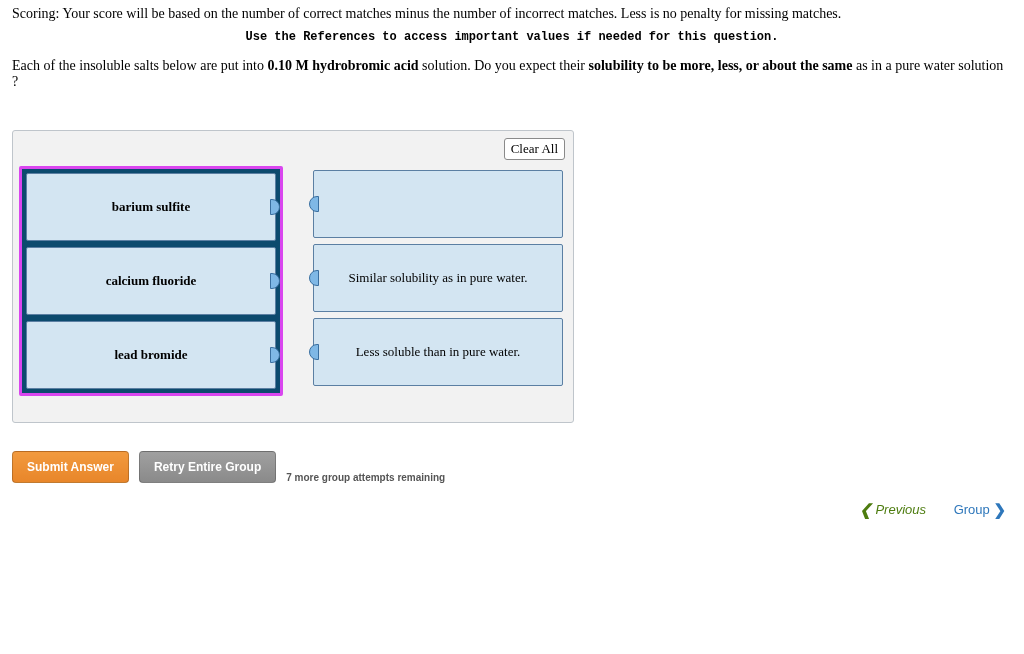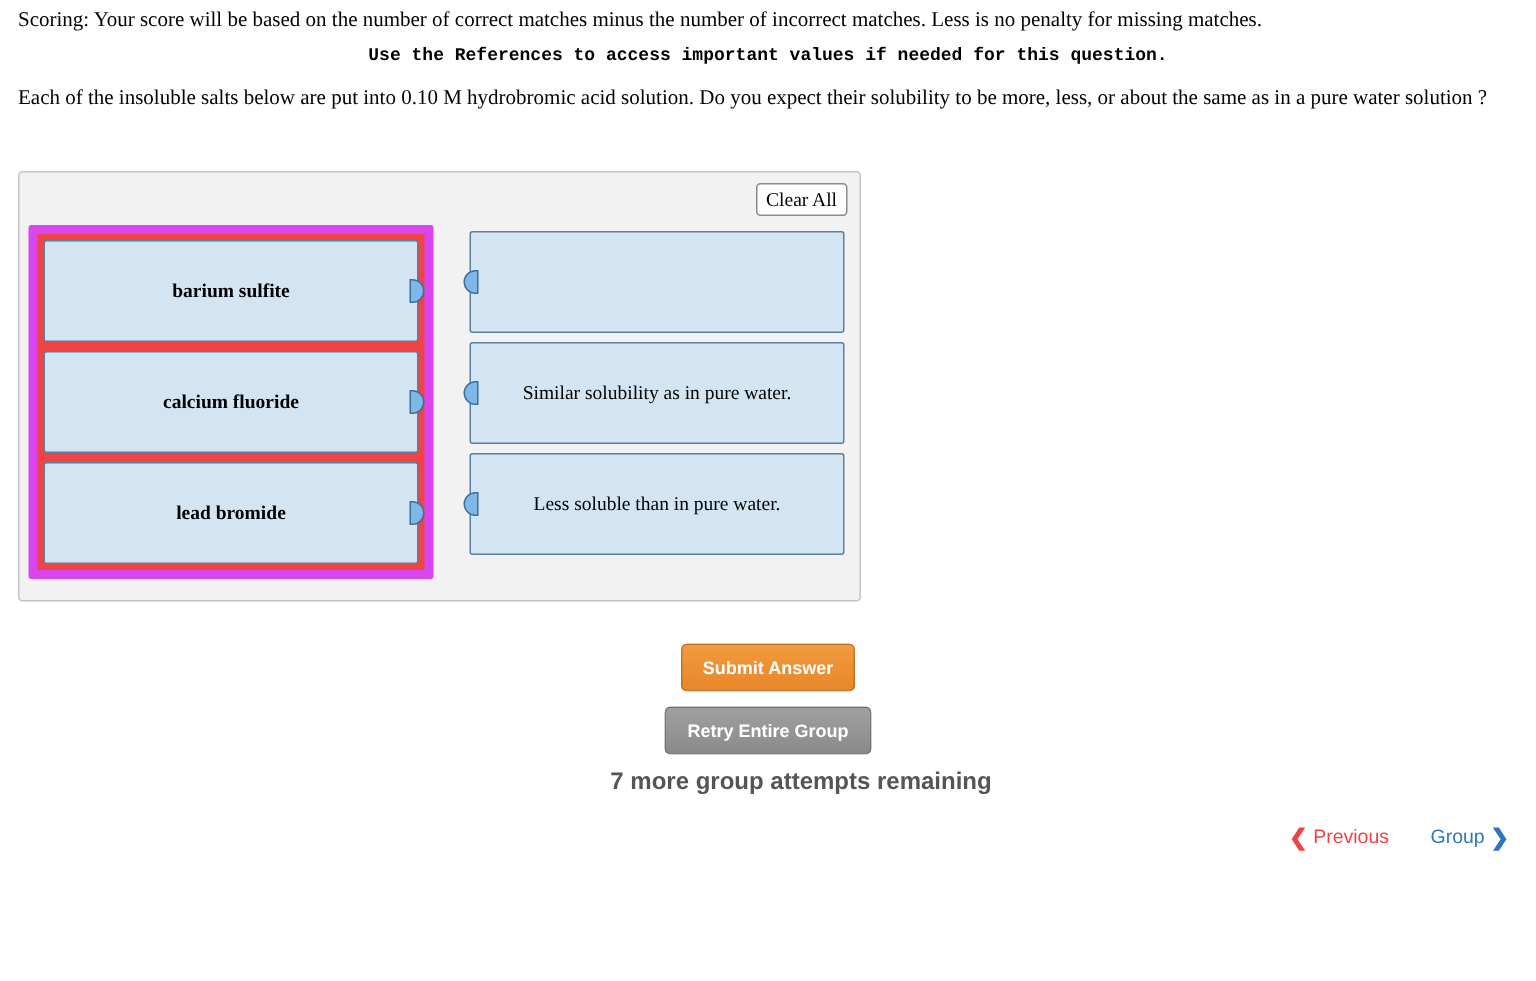--- a/index.html
+++ b/index.html
@@ -18,47 +18,47 @@
     text-align: center;
     font-weight: bold;
     font-size: 12px;
     margin: 6px 0 14px 0;
     font-family: Liberation Mono, monospace;
   }
   .question {
     font-size: 14px;
     margin-bottom: 40px;
   }
-  .question b { font-weight: normal; }
+  .question b { font-weight: bold; }
   .match-panel {
     border: 1px solid #bfc5cb;
     border-radius: 3px;
     width: 560px;
     background: #f2f2f2;
-    padding-bottom: 14px;
+    padding-bottom: 26px;
   }
   .clear-row {
     text-align: right;
     padding: 7px 8px 0 0;
   }
   .clear-btn {
     font-family: Georgia, serif;
     font-size: 13px;
     background: #fff;
     border: 1px solid #8a8a8a;
     border-radius: 3px;
     padding: 2px 6px;
     cursor: pointer;
   }
   .columns {
     display: flex;
     gap: 0;
     padding: 6px 6px 0 6px;
   }
-  .left-col { width: 250px; background:#ef4444; border:6px solid #d946ef; border-radius:2px; padding:4px; }
+  .left-col { width: 250px; background:#0c4a6e; border:3px solid #d946ef; border-radius:2px; padding:4px; }
   .right-col { width: 250px; margin-left:auto; padding:4px; }
   .card {
     background: #d3e5f2;
     border: 1px solid #5b7fa3;
     border-radius: 2px;
     height: 66px;
     margin-bottom: 6px;
     display: flex;
     align-items: center;
     position: relative;
@@ -73,45 +73,44 @@
     height: 14px;
     background: #7fb8e6;
     border: 1px solid #3a6fa0;
     position: absolute;
   }
   .peg.right { border-radius: 0 8px 8px 0; right: -5px; }
   .peg.left  { border-radius: 8px 0 0 8px; left: -5px; }
   .action-row {
     margin-top: 28px;
     display: flex;
-    align-items: center;
+    align-items: flex-end;
     gap: 10px;
     font-family: Arial, Helvetica, sans-serif;
-    flex-direction: column;
   }
   .btn {
     color: #fff;
     font-size: 12px;
     font-weight: bold;
     border: 1px solid rgba(0,0,0,0.2);
     border-radius: 4px;
     padding: 8px 14px;
     cursor: pointer;
   }
   .btn.submit { background: linear-gradient(#f29a3e,#e8862a); }
   .btn.retry  { background: linear-gradient(#a0a0a0,#8a8a8a); }
-  .attempts { color:#555; font-size:16px; font-weight:bold;margin-left:44px; }
+  .attempts { color:#555; font-size:10px; font-weight:bold; }
   .nav-row {
     margin-top: 18px;
     text-align: right;
     font-family: Arial, Helvetica, sans-serif;
     font-size: 13px;
     padding-right: 6px;
   }
-  .nav-prev { color:#ef4444; cursor:default; margin-right:24px;}
+  .nav-prev { color:#4d7c0f; cursor:default; margin-right:24px;font-style:italic;}
   .nav-next { color:#2e77bb; cursor:pointer; font-weight:500;}
   .chev { font-weight:bold; font-size:15px; vertical-align:-1px;}
 </style>
 </head>
 <body>
 
 <div class="scoring">Scoring: Your score will be based on the number of correct matches minus the number of incorrect matches. Less is no penalty for missing matches.</div>
 <div class="references">Use the References to access important values if needed for this question.</div>
 <div class="question" id="question">Each of the insoluble salts below are put into <b>0.10 M hydrobromic acid</b> solution. Do you expect their <b>solubility to be more, less, or about the same</b> as in a pure water solution ?</div>
 

